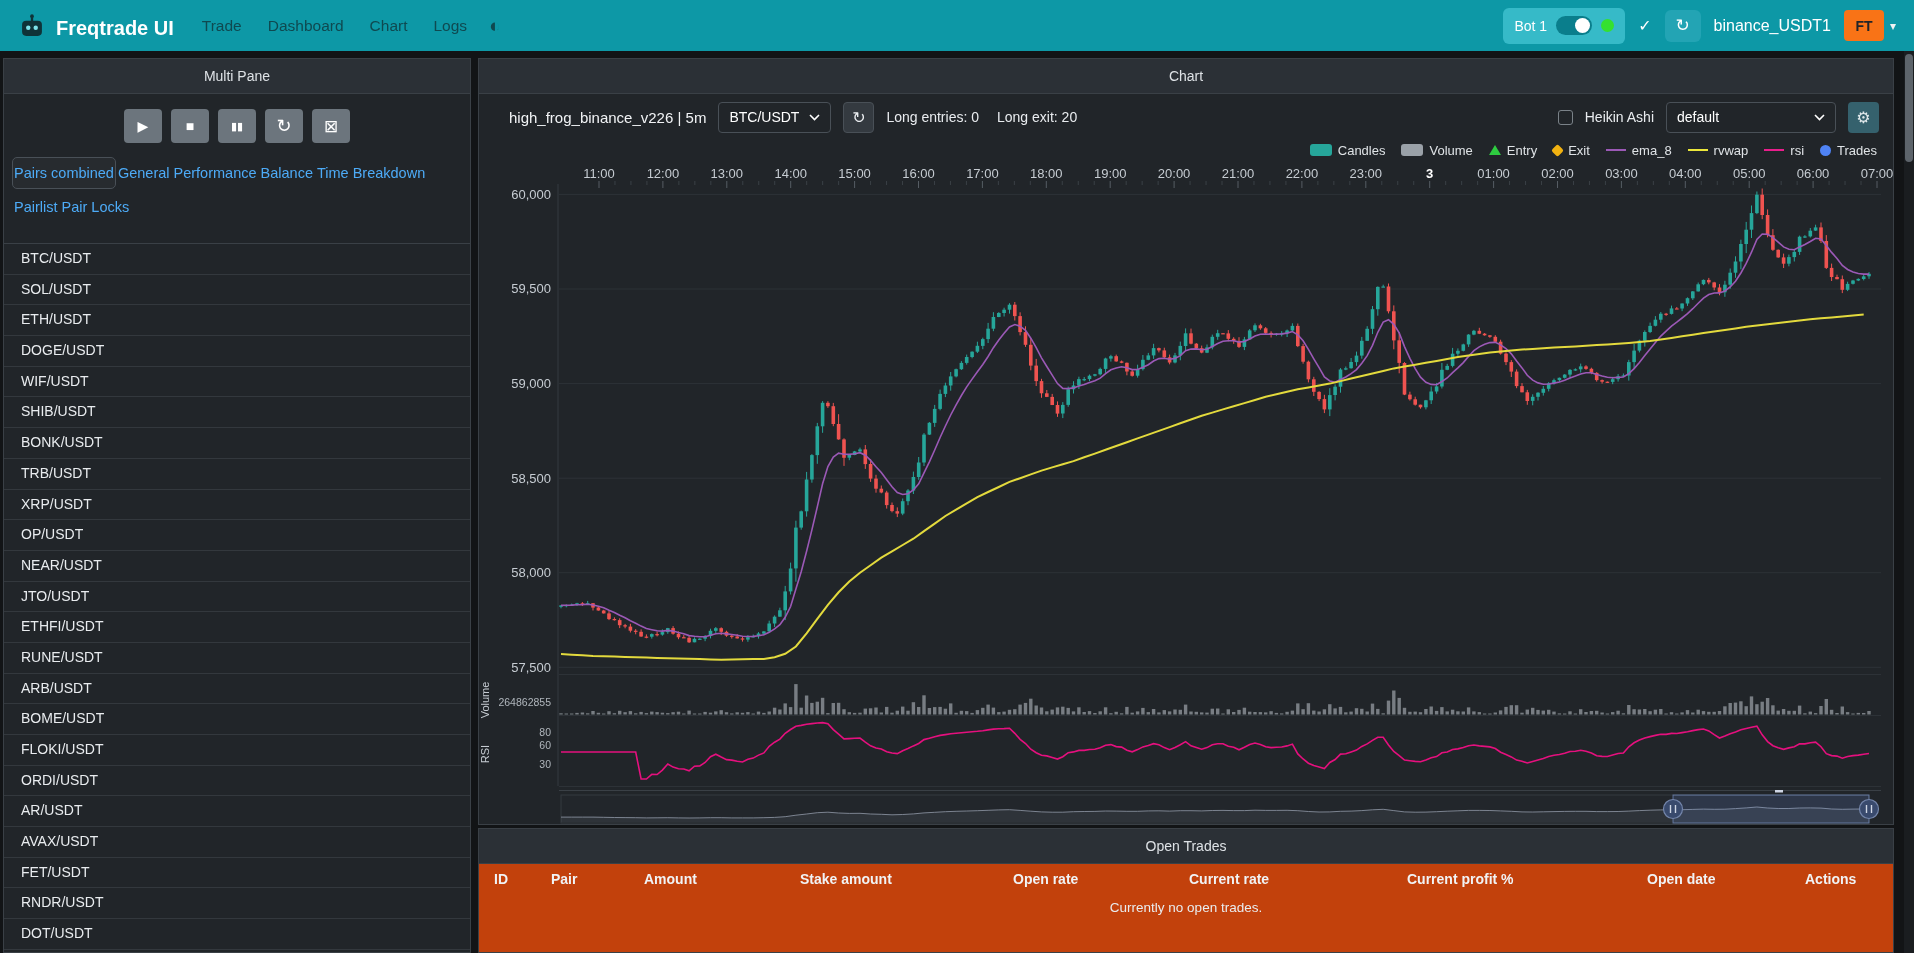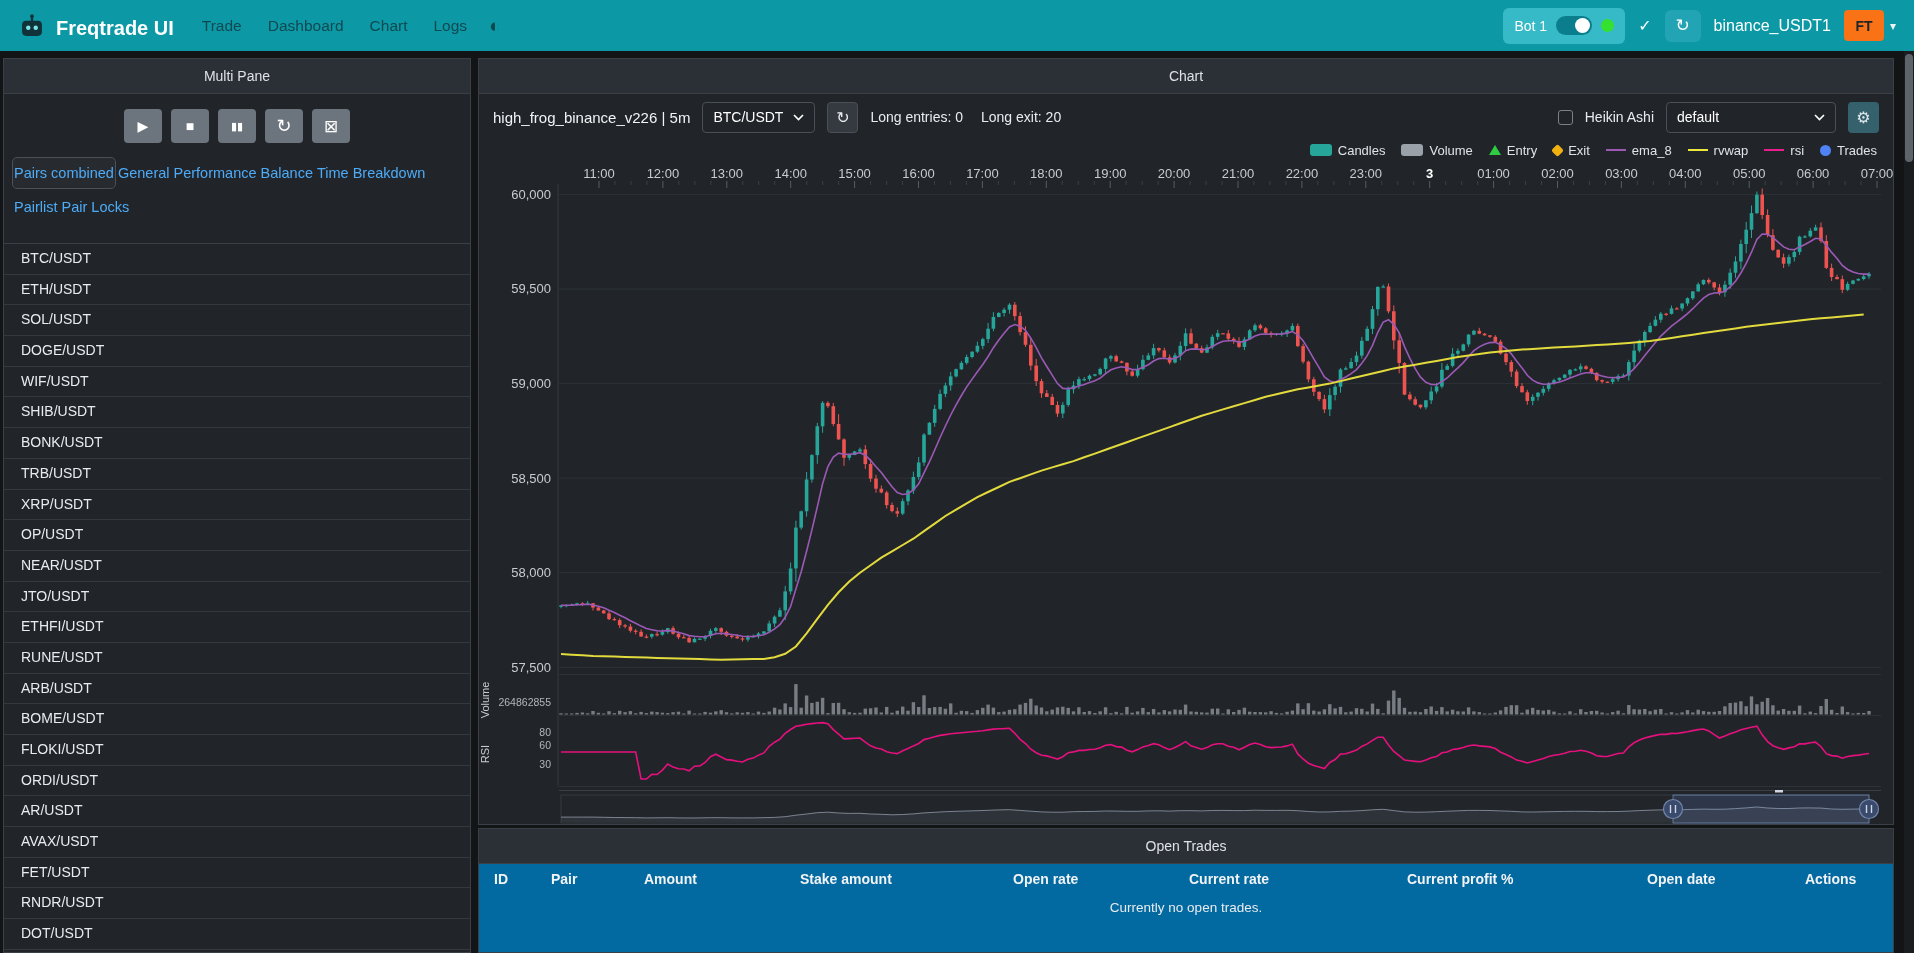--- a/index.html
+++ b/index.html
@@ -47,21 +47,21 @@
   .tab { color:#4dabf7; font-size:14.5px; padding:7px 1px; cursor:pointer; border:1px solid transparent;
     border-radius:5px; white-space:nowrap; }
   .tab.active { border-color:#495057; background:rgba(255,255,255,0.03); }
   .pair-list { margin-top:20px; border-top:1px solid #3a4046; }
   .pair-row { height:30.7px; line-height:29.7px; padding-left:17px; color:#e9ecef; font-size:14px;
     border-bottom:1px solid #33383d; cursor:pointer; }
 
   
   .chart-card { position:absolute; left:478px; top:58px; width:1416px; height:767px;
     background:#212529; border:1px solid #3a4046; display:flex; flex-direction:column; overflow:hidden; }
-  .toolbar { display:flex; align-items:center; gap:12px; padding:8px 14px; height:46px; flex:none; }
+  .toolbar { display:flex; align-items:center; gap:12px; padding:8px 14px; height:46px; flex:none;margin-left:16px; }
   .strategy-label { color:#f1f3f5; font-size:15px; }
   .select { display:inline-flex; align-items:center; justify-content:space-between; gap:10px;
     background:#212529; border:1px solid #495057; border-radius:4px; height:31px; padding:0 10px;
     color:#fff; font-size:14px; cursor:pointer; }
   .icon-btn { width:31px; height:31px; background:#343a40; border:1px solid #495057; border-radius:4px;
     color:#e9ecef; font-size:16px; display:flex; align-items:center; justify-content:center; cursor:pointer; }
   .counts { display:flex; gap:18px; color:#e9ecef; font-size:14px; }
   .spacer { flex:1; }
   .checkbox { width:15px; height:15px; border:1px solid #7a8288; border-radius:3px; background:transparent; cursor:pointer; }
   .ha-label { color:#e9ecef; font-size:14px; }
@@ -74,21 +74,21 @@
   .lg-shape.swatch { width:22px; height:12px; border-radius:3px; }
   .lg-shape.triangle-up { width:0; height:0; border-left:6px solid transparent; border-right:6px solid transparent;
     border-bottom:10px solid #2ecc40; }
   .lg-shape.diamond { width:9px; height:9px; transform:rotate(45deg); border-radius:2px; }
   .lg-shape.circle { width:11px; height:11px; border-radius:50%; }
   .lg-shape.line-dot { width:20px; height:2px; }
   #chart-svg { display:block; flex:none; }
 
   
   .trades-card { position:absolute; left:478px; top:828px; width:1416px; bottom:0;
-    background:#0369a1; border:1px solid #3a4046; overflow:hidden; }
+    background:#c2410c; border:1px solid #3a4046; overflow:hidden; }
   .trades-columns { display:grid; grid-template-columns:57px 93px 156px 213px 176px 218px 240px 158px 1fr;
     align-items:center; height:30px; padding-left:15px; color:#f1f3f5; font-weight:bold; font-size:14px; }
   .no-trades { text-align:center; color:#e9ecef; font-size:13.5px; padding:6px 0; }
 
   
   .page-scrollbar { position:absolute; right:0; top:51px; bottom:0; width:10px; background:#1a1d20; }
   .page-scrollbar .thumb { position:absolute; top:3px; left:1px; width:8px; height:108px; background:#5d646b; border-radius:4px; }
 </style>
 </head>
 <body>
@@ -154,22 +154,22 @@
       <div class="tab active">Pairs combined</div>
       <div class="tab">General</div>
       <div class="tab">Performance</div>
       <div class="tab">Balance</div>
       <div class="tab">Time Breakdown</div>
       <div class="tab">Pairlist</div>
       <div class="tab">Pair Locks</div>
     </div>
   <div class="pair-list">
       <div class="pair-row">BTC/USDT</div>
+      <div class="pair-row">SOL/USDT</div>
       <div class="pair-row">ETH/USDT</div>
-      <div class="pair-row">SOL/USDT</div>
       <div class="pair-row">DOGE/USDT</div>
       <div class="pair-row">WIF/USDT</div>
       <div class="pair-row">SHIB/USDT</div>
       <div class="pair-row">BONK/USDT</div>
       <div class="pair-row">TRB/USDT</div>
       <div class="pair-row">XRP/USDT</div>
       <div class="pair-row">OP/USDT</div>
       <div class="pair-row">NEAR/USDT</div>
       <div class="pair-row">JTO/USDT</div>
       <div class="pair-row">ETHFI/USDT</div>

